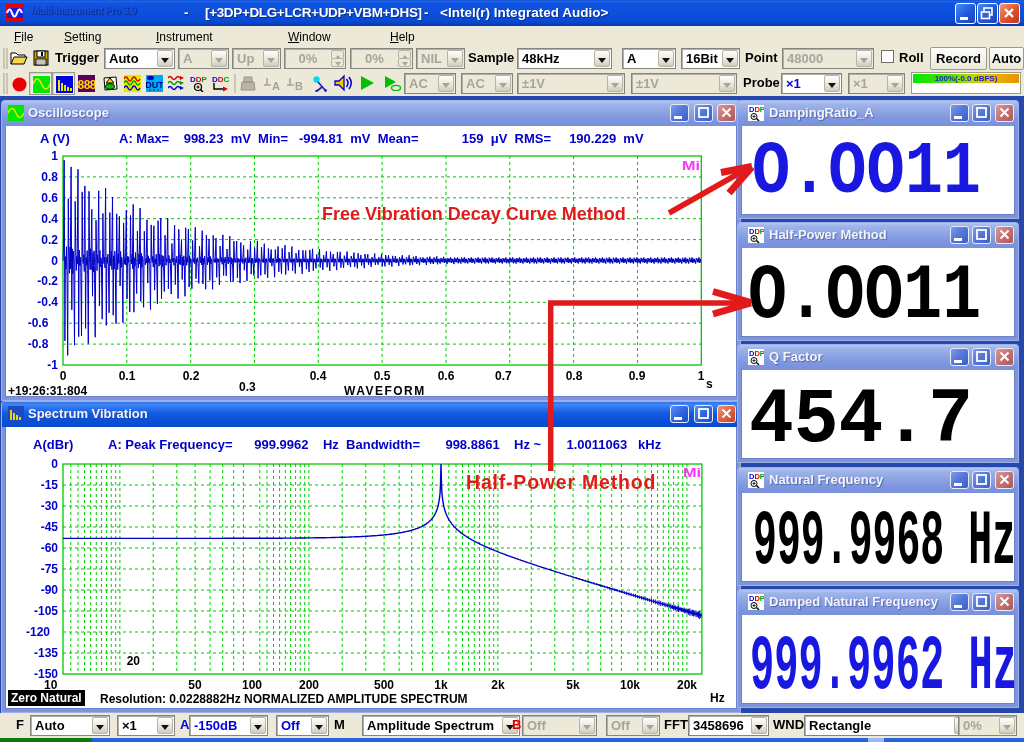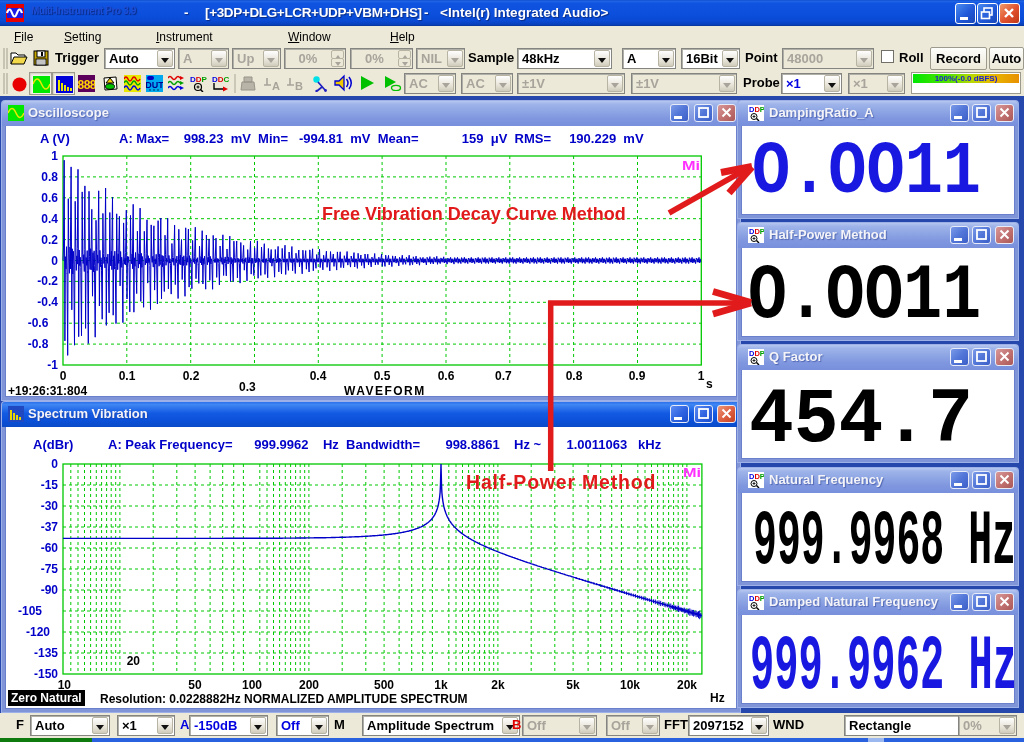--- a/index.html
+++ b/index.html
@@ -439,29 +439,29 @@
     <path d="M63.0 611.0 H701.9" stroke="#00c800" stroke-width="1" stroke-dasharray="3 3"></path>
     <path d="M63.0 632.0 H701.9" stroke="#00c800" stroke-width="1" stroke-dasharray="3 3"></path>
     <path d="M63.0 653.0 H701.9" stroke="#00c800" stroke-width="1" stroke-dasharray="3 3"></path>
     <path d="M63.0 538.4 L63.9 538.4 L64.9 538.4 L65.8 538.4 L66.8 538.4 L67.7 538.4 L68.7 538.4 L69.6 538.4 L70.6 538.4 L71.5 538.4 L72.5 538.4 L73.4 538.4 L74.3 538.4 L75.3 538.4 L76.2 538.4 L77.2 538.4 L78.1 538.4 L79.1 538.4 L80.0 538.4 L81.0 538.4 L81.9 538.4 L82.8 538.4 L83.8 538.4 L84.7 538.4 L85.7 538.4 L86.6 538.4 L87.6 538.4 L88.5 538.4 L89.5 538.4 L90.4 538.4 L91.4 538.4 L92.3 538.4 L93.2 538.4 L94.2 538.4 L95.1 538.4 L96.1 538.4 L97.0 538.4 L98.0 538.4 L98.9 538.4 L99.9 538.4 L100.8 538.4 L101.7 538.4 L102.7 538.4 L103.6 538.4 L104.6 538.4 L105.5 538.4 L106.5 538.4 L107.4 538.4 L108.4 538.4 L109.3 538.4 L110.3 538.4 L111.2 538.4 L112.1 538.4 L113.1 538.4 L114.0 538.4 L115.0 538.4 L115.9 538.4 L116.9 538.4 L117.8 538.4 L118.8 538.4 L119.7 538.4 L120.6 538.4 L121.6 538.4 L122.5 538.4 L123.5 538.4 L124.4 538.4 L125.4 538.4 L126.3 538.4 L127.3 538.4 L128.2 538.4 L129.2 538.4 L130.1 538.4 L131.0 538.4 L132.0 538.4 L132.9 538.4 L133.9 538.4 L134.8 538.4 L135.8 538.4 L136.7 538.4 L137.7 538.4 L138.6 538.4 L139.5 538.4 L140.5 538.4 L141.4 538.4 L142.4 538.4 L143.3 538.4 L144.3 538.4 L145.2 538.4 L146.2 538.4 L147.1 538.4 L148.1 538.4 L149.0 538.4 L149.9 538.4 L150.9 538.4 L151.8 538.4 L152.8 538.4 L153.7 538.4 L154.7 538.4 L155.6 538.4 L156.6 538.4 L157.5 538.4 L158.4 538.4 L159.4 538.4 L160.3 538.4 L161.3 538.4 L162.2 538.4 L163.2 538.4 L164.1 538.4 L165.1 538.4 L166.0 538.4 L167.0 538.4 L167.9 538.4 L168.8 538.4 L169.8 538.4 L170.7 538.4 L171.7 538.4 L172.6 538.4 L173.6 538.4 L174.5 538.4 L175.5 538.4 L176.4 538.4 L177.3 538.4 L178.3 538.4 L179.2 538.4 L180.2 538.4 L181.1 538.4 L182.1 538.4 L183.0 538.4 L184.0 538.4 L184.9 538.4 L185.9 538.4 L186.8 538.4 L187.7 538.4 L188.7 538.4 L189.6 538.4 L190.6 538.4 L191.5 538.4 L192.5 538.4 L193.4 538.4 L194.4 538.4 L195.3 538.4 L196.2 538.4 L197.2 538.4 L198.1 538.4 L199.1 538.4 L200.0 538.4 L201.0 538.4 L201.9 538.4 L202.9 538.4 L203.8 538.4 L204.8 538.4 L205.7 538.4 L206.6 538.4 L207.6 538.4 L208.5 538.4 L209.5 538.4 L210.4 538.4 L211.4 538.4 L212.3 538.4 L213.3 538.4 L214.2 538.4 L215.1 538.4 L216.1 538.4 L217.0 538.4 L218.0 538.4 L218.9 538.4 L219.9 538.4 L220.8 538.4 L221.8 538.4 L222.7 538.4 L223.7 538.4 L224.6 538.3 L225.5 538.3 L226.5 538.3 L227.4 538.3 L228.4 538.3 L229.3 538.3 L230.3 538.3 L231.2 538.3 L232.2 538.3 L233.1 538.3 L234.0 538.3 L235.0 538.3 L235.9 538.3 L236.9 538.3 L237.8 538.3 L238.8 538.3 L239.7 538.3 L240.7 538.3 L241.6 538.3 L242.6 538.3 L243.5 538.3 L244.4 538.3 L245.4 538.3 L246.3 538.3 L247.3 538.3 L248.2 538.3 L249.2 538.3 L250.1 538.3 L251.1 538.3 L252.0 538.3 L252.9 538.3 L253.9 538.3 L254.8 538.3 L255.8 538.3 L256.7 538.3 L257.7 538.3 L258.6 538.3 L259.6 538.3 L260.5 538.3 L261.5 538.3 L262.4 538.3 L263.3 538.3 L264.3 538.2 L265.2 538.2 L266.2 538.2 L267.1 538.2 L268.1 538.2 L269.0 538.2 L270.0 538.2 L270.9 538.2 L271.8 538.2 L272.8 538.2 L273.7 538.2 L274.7 538.2 L275.6 538.2 L276.6 538.2 L277.5 538.2 L278.5 538.2 L279.4 538.2 L280.4 538.2 L281.3 538.2 L282.2 538.2 L283.2 538.1 L284.1 538.1 L285.1 538.1 L286.0 538.1 L287.0 538.1 L287.9 538.1 L288.9 538.1 L289.8 538.1 L290.7 538.1 L291.7 538.1 L292.6 538.1 L293.6 538.1 L294.5 538.1 L295.5 538.1 L296.4 538.0 L297.4 538.0 L298.3 538.0 L299.3 538.0 L300.2 538.0 L301.1 538.0 L302.1 538.0 L303.0 538.0 L304.0 538.0 L304.9 538.0 L305.9 538.0 L306.8 537.9 L307.8 537.9 L308.7 537.9 L309.6 537.9 L310.6 537.9 L311.5 537.9 L312.5 537.9 L313.4 537.9 L314.4 537.8 L315.3 537.8 L316.3 537.8 L317.2 537.8 L318.2 537.8 L319.1 537.8 L320.0 537.8 L321.0 537.7 L321.9 537.7 L322.9 537.7 L323.8 537.7 L324.8 537.7 L325.7 537.7 L326.7 537.6 L327.6 537.6 L328.5 537.6 L329.5 537.6 L330.4 537.6 L331.4 537.5 L332.3 537.5 L333.3 537.5 L334.2 537.5 L335.2 537.5 L336.1 537.4 L337.1 537.4 L338.0 537.4 L338.9 537.4 L339.9 537.3 L340.8 537.3 L341.8 537.3 L342.7 537.2 L343.7 537.2 L344.6 537.2 L345.6 537.2 L346.5 537.1 L347.4 537.1 L348.4 537.1 L349.3 537.0 L350.3 537.0 L351.2 537.0 L352.2 536.9 L353.1 536.9 L354.1 536.9 L355.0 536.8 L356.0 536.8 L356.9 536.7 L357.8 536.7 L358.8 536.7 L359.7 536.6 L360.7 536.6 L361.6 536.5 L362.6 536.5 L363.5 536.4 L364.5 536.4 L365.4 536.3 L366.3 536.3 L367.3 536.2 L368.2 536.1 L369.2 536.1 L370.1 536.0 L371.1 536.0 L372.0 535.9 L373.0 535.8 L373.9 535.8 L374.9 535.7 L375.8 535.6 L376.7 535.6 L377.7 535.5 L378.6 535.4 L379.6 535.3 L380.5 535.2 L381.5 535.2 L382.4 535.1 L383.4 535.0 L384.3 534.9 L385.2 534.8 L386.2 534.7 L387.1 534.6 L388.1 534.5 L389.0 534.4 L390.0 534.3 L390.9 534.2 L391.9 534.0 L392.8 533.9 L393.8 533.8 L394.7 533.7 L395.6 533.5 L396.6 533.4 L397.5 533.2 L398.5 533.1 L399.4 532.9 L400.4 532.8 L401.3 532.6 L402.3 532.4 L403.2 532.2 L404.1 532.0 L405.1 531.9 L406.0 531.6 L407.0 531.4 L407.9 531.2 L408.9 531.0 L409.8 530.7 L410.8 530.5 L411.7 530.2 L412.7 530.0 L413.6 529.7 L414.5 529.4 L415.5 529.0 L416.4 528.7 L417.4 528.4 L418.3 528.0 L419.3 527.6 L420.2 527.2 L421.2 526.8 L422.1 526.3 L423.0 525.8 L424.0 525.3 L424.9 524.7 L425.9 524.1 L426.8 523.4 L427.8 522.7 L428.7 522.0 L429.7 521.1 L430.6 520.2 L431.6 519.2 L432.5 518.0 L433.0 517.4 L433.4 516.7 L433.9 516.0 L434.4 515.3 L434.9 514.4 L435.3 513.5 L435.8 512.5 L436.3 511.4 L436.7 510.2 L437.2 508.9 L437.7 507.3 L438.2 505.5 L438.6 503.4 L439.1 500.7 L439.6 497.3 L440.1 492.5 L440.5 484.3 L441.0 464.0 L441.5 484.4 L441.9 492.7 L442.4 497.7 L442.9 501.3 L443.4 504.1 L443.8 506.3 L444.3 508.3 L444.8 510.0 L445.3 511.5 L445.7 512.8 L446.2 514.1 L446.7 515.2 L447.1 516.2 L447.6 517.2 L448.1 518.1 L448.6 519.0 L449.0 519.8 L449.5 520.6 L450.0 521.3 L450.5 522.0 L451.4 523.3 L452.3 524.5 L453.3 525.6 L454.2 526.7 L455.2 527.6 L456.1 528.6 L457.1 529.5 L458.0 530.3 L459.0 531.1 L459.9 531.9 L460.8 532.6 L461.8 533.4 L462.7 534.0 L463.7 534.7 L464.6 535.4 L465.6 536.0 L466.5 536.6 L467.5 537.2 L468.4 537.8 L469.4 538.4 L470.3 538.9 L471.2 539.5 L472.2 540.0 L473.1 540.5 L474.1 541.0 L475.0 541.5 L476.0 542.0 L476.9 542.5 L477.9 543.0 L478.8 543.4 L479.7 543.9 L480.7 544.4 L481.6 544.8 L482.6 545.2 L483.5 545.7 L484.5 546.1 L485.4 546.5 L486.4 547.0 L487.3 547.4 L488.3 547.8 L489.2 548.2 L490.1 548.6 L491.1 549.0 L492.0 549.4 L493.0 549.8 L493.9 550.2 L494.9 550.6 L495.8 550.9 L496.8 551.3 L497.7 551.7 L498.6 552.1 L499.6 552.4 L500.5 552.8 L501.5 553.2 L502.4 553.5 L503.4 553.9 L504.3 554.2 L505.3 554.6 L506.2 555.0 L507.2 555.3 L508.1 555.7 L509.0 556.0 L510.0 556.3 L510.9 556.7 L511.9 557.0 L512.8 557.4 L513.8 557.7 L514.7 558.0 L515.7 558.4 L516.6 558.7 L517.5 559.0 L518.5 559.4 L519.4 559.7 L520.4 560.0 L521.3 560.4 L522.3 560.7 L523.2 561.0 L524.2 561.3 L525.1 561.7 L526.1 562.0 L527.0 562.3 L527.9 562.6 L528.9 562.9 L529.8 563.2 L530.8 563.6 L531.7 563.9 L532.7 564.2 L533.6 564.5 L534.6 564.8 L535.5 565.1 L536.4 565.4 L537.4 565.8 L538.3 566.1 L539.3 566.4 L540.2 566.7 L541.2 567.0 L542.1 567.3 L543.1 567.6 L544.0 567.9 L545.0 568.2 L545.9 568.5 L546.8 568.8 L547.8 569.1 L548.7 569.4 L549.7 569.7 L550.6 570.0 L551.6 570.3 L552.5 570.6 L553.5 570.9 L554.4 571.2 L555.3 571.5 L556.3 571.8 L557.2 572.1 L558.2 572.4 L559.1 572.7 L560.1 573.0 L561.0 573.3 L562.0 573.6 L562.9 573.9 L563.9 574.2 L564.8 574.5 L565.7 574.8 L566.7 575.1 L567.6 575.4 L568.6 575.7 L569.5 575.9 L570.5 576.2 L571.4 576.5 L572.4 576.8 L573.3 577.1 L574.2 577.4 L575.2 577.7 L576.1 578.0 L577.1 578.3 L578.0 578.6 L579.0 578.9 L579.9 579.2 L580.9 579.4 L581.8 579.7 L582.8 580.0 L583.7 580.3 L584.6 580.6 L585.6 580.9 L586.5 581.2 L587.5 581.5 L588.4 581.8 L589.4 582.0 L590.3 582.3 L591.3 582.6 L592.2 582.9 L593.1 583.2 L594.1 583.5 L595.0 583.8 L596.0 584.1 L596.9 584.3 L597.9 584.6 L598.8 584.9 L599.8 585.2 L600.7 585.5 L601.7 585.8 L602.6 586.1 L603.5 586.3 L604.5 586.6 L605.4 586.9 L606.4 587.2 L607.3 587.5 L608.3 587.8 L609.2 588.0 L610.2 588.3 L611.1 588.6 L612.0 588.9 L613.0 589.2 L613.9 589.5 L614.9 589.8 L615.8 590.0 L616.8 590.3 L617.7 590.6 L618.7 590.9 L619.6 591.2 L620.6 591.5 L621.5 591.7 L622.4 592.0 L623.4 592.3 L624.3 592.6 L625.3 592.9 L626.2 593.2 L627.2 593.4 L628.1 593.7 L629.1 594.0 L630.0 594.3 L630.9 594.6 L631.9 594.9 L632.8 595.1 L633.8 595.4 L634.7 595.7 L635.7 596.0 L636.6 596.3 L637.6 596.6 L638.5 596.8 L639.5 597.1 L640.4 597.4 L641.3 597.7 L642.3 598.0 L643.2 598.2 L644.2 598.5 L645.1 598.8 L646.1 599.1 L647.0 599.4 L648.0 599.7 L648.9 599.9 L649.8 600.2 L650.8 600.5 L651.7 600.8 L652.7 601.1 L653.6 601.3 L654.6 601.6 L655.5 601.9 L656.5 602.2 L657.4 602.5 L658.4 602.8 L659.3 603.0 L660.2 603.3 L661.2 603.6 L662.1 603.9 L663.1 604.2 L664.0 604.4 L665.0 604.7 L665.9 605.0 L666.9 605.3 L667.8 605.6 L668.7 605.8 L669.7 606.1 L670.6 606.4 L671.6 606.7 L672.5 607.0 L673.5 607.2 L674.4 607.5 L675.4 607.8 L676.3 608.1 L677.3 608.4 L678.2 608.7 L679.1 608.9 L680.1 609.2 L681.0 609.5 L682.0 609.8 L682.9 610.1 L683.9 610.3 L684.8 610.6 L685.8 610.9 L686.7 611.2 L687.6 611.5 L688.6 611.7 L689.5 612.0 L690.5 612.3 L691.4 612.6 L692.4 612.9 L693.3 613.1 L694.3 613.4 L695.2 613.7 L696.2 614.0 L697.1 614.3 L698.0 614.5 L699.0 614.8 L699.9 615.1 L700.9 615.4 L701.8 615.7 L701.9 615.7" stroke="#0000c8" stroke-width="1.4" fill="none"></path>
     <path d="M576.3 577.2 V579.0 M579.3 578.1 V579.9 M582.3 579.0 V580.8 M585.3 579.8 V581.7 M588.1 580.7 V582.6 M591.0 581.6 V583.5 M593.8 582.3 V584.4 M596.6 583.2 V585.2 M599.3 584.0 V586.1 M601.9 584.7 V587.0 M604.6 585.6 V587.7 M607.2 586.3 V588.6 M609.7 587.0 V589.5 M612.3 587.7 V590.2 M614.7 588.4 V591.0 M617.2 589.2 V591.7 M619.6 589.9 V592.4 M622.0 590.6 V593.1 M624.3 591.1 V594.0 M626.6 591.6 V594.9 M628.8 592.4 V595.5 M631.1 592.9 V596.3 M633.3 593.7 V596.8 M635.4 594.1 V597.7 M637.6 595.1 V598.0 M639.7 595.6 V598.8 M641.7 595.9 V599.7 M643.8 596.4 V600.4 M645.8 597.2 V600.8 M647.7 598.0 V601.2 M649.7 598.4 V601.9 M651.6 599.0 V602.5 M653.5 599.4 V603.2 M655.3 599.5 V604.2 M657.2 600.5 V604.2 M659.0 600.4 V605.5 M660.7 600.9 V606.1 M662.5 602.2 V605.8 M664.2 602.3 V606.7 M665.9 602.7 V607.3 M667.6 603.6 V607.3 M669.2 603.6 V608.3 M670.8 603.5 V609.4 M672.4 604.9 V609.0 M674.0 604.7 V610.1 M675.5 605.7 V610.0 M677.1 605.6 V611.1 M678.6 605.5 V612.0 M680.0 606.9 V611.5 M681.5 607.6 V611.7 M682.9 607.8 V612.3 M684.3 607.6 V613.4 M685.7 608.7 V613.1 M687.1 609.0 V613.6 M688.4 608.7 V614.7 M689.8 608.4 V615.8 M691.1 609.6 V615.4 M692.4 609.9 V615.8 M693.6 609.9 V616.6 M694.9 611.1 V616.1 M696.1 610.6 V617.3 M697.3 611.7 V617.0 M698.5 611.2 V618.2 M699.7 610.9 V619.2 M700.8 612.9 V617.9" stroke="#0000c8" stroke-width="1" fill="none"></path>
     <path d="M671.1 606.5 L673.0 607.1 L674.9 607.7 L676.8 608.2 L678.7 608.8 L680.6 609.4 L682.4 609.9 L684.3 610.5 L686.2 611.0 L688.1 611.6 L690.0 612.2 L691.9 612.7 L693.8 613.3 L695.7 613.8 L697.6 614.4 L699.5 615.0 L701.3 615.5" stroke="#0000c8" stroke-width="2.2" fill="none"></path>
   </svg>
 <div class="axl" style="left:18px;top:457px;width:40px;text-align:right">0</div>
 <div class="axl" style="left:18px;top:478px;width:40px;text-align:right">-15</div>
 <div class="axl" style="left:18px;top:499px;width:40px;text-align:right">-30</div>
-<div class="axl" style="left:18px;top:520px;width:40px;text-align:right">-37</div>
+<div class="axl" style="left:18px;top:520px;width:40px;text-align:right">-45</div>
 <div class="axl" style="left:18px;top:541px;width:40px;text-align:right">-60</div>
 <div class="axl" style="left:18px;top:562px;width:40px;text-align:right">-75</div>
 <div class="axl" style="left:18px;top:583px;width:40px;text-align:right">-90</div>
-<div class="axl" style="left:18px;top:604px;width:40px;">-105</div>
+<div class="axl" style="left:18px;top:604px;width:40px;text-align:right">-105</div>
 <div class="axl" style="left:18px;top:625px;width:40px;text-align:center">-120</div>
 <div class="axl" style="left:18px;top:646px;width:40px;text-align:right">-135</div>
 <div class="axl" style="left:18px;top:667px;width:40px;text-align:right">-150</div>
-<div class="axb" style="left:31px;top:678px;width:40px;text-align:right">10</div>
+<div class="axb" style="left:44px;top:678px;width:40px;text-align:left">10</div>
 <div class="axb" style="left:100px;top:654px;width:40px;text-align:right">20</div>
 <div class="axb" style="left:175px;top:678px;width:40px;text-align:center">50</div>
 <div class="axb" style="left:232px;top:678px;width:40px;text-align:center">100</div>
 <div class="axb" style="left:289px;top:678px;width:40px;text-align:center">200</div>
 <div class="axb" style="left:364px;top:678px;width:40px;text-align:center">500</div>
 <div class="axb" style="left:421px;top:678px;width:40px;text-align:center">1k</div>
 <div class="axb" style="left:478px;top:678px;width:40px;text-align:center">2k</div>
 <div class="axb" style="left:553px;top:678px;width:40px;text-align:center">5k</div>
 <div class="axb" style="left:610px;top:678px;width:40px;text-align:center">10k</div>
 <div class="axb" style="left:667px;top:678px;width:40px;text-align:center">20k</div>
@@ -627,25 +627,25 @@
 <div class="dd dis" style="left:522px;top:715px;width:75px">
     <span class="v">Off</span>
     <i class="ar"></i>
   </div>
 <div class="dd dis" style="left:606px;top:715px;width:54px">
     <span class="v">Off</span>
     <i class="ar"></i>
   </div>
 <span class="lbl" style="left:664px;top:717px;">FFT</span>
 <div class="dd" style="left:688px;top:715px;width:81px">
-    <span class="v">2097152</span>
+    <span class="v">3458696</span>
     <i class="ar"></i>
   </div>
 <span class="lbl" style="left:773px;top:717px;">WND</span>
-<div class="dd" style="left:844px;top:715px;width:168px">
+<div class="dd" style="left:804px;top:715px;width:168px">
     <span class="v">Rectangle</span>
     <i class="ar"></i>
   </div>
 <div class="dd dis" style="left:958px;top:715px;width:59px">
     <span class="v">0%</span>
     <i class="ar"></i>
   </div>
 <div class="abs" style="left:0;top:738px;width:1024px;height:4px;background:#2a61de"></div>
 <div class="abs" style="left:0;top:738px;width:92px;height:4px;background:#0f7b0f"></div>
 <div class="abs" style="left:868px;top:738px;width:16px;height:4px;background:#9cb8f0"></div>

